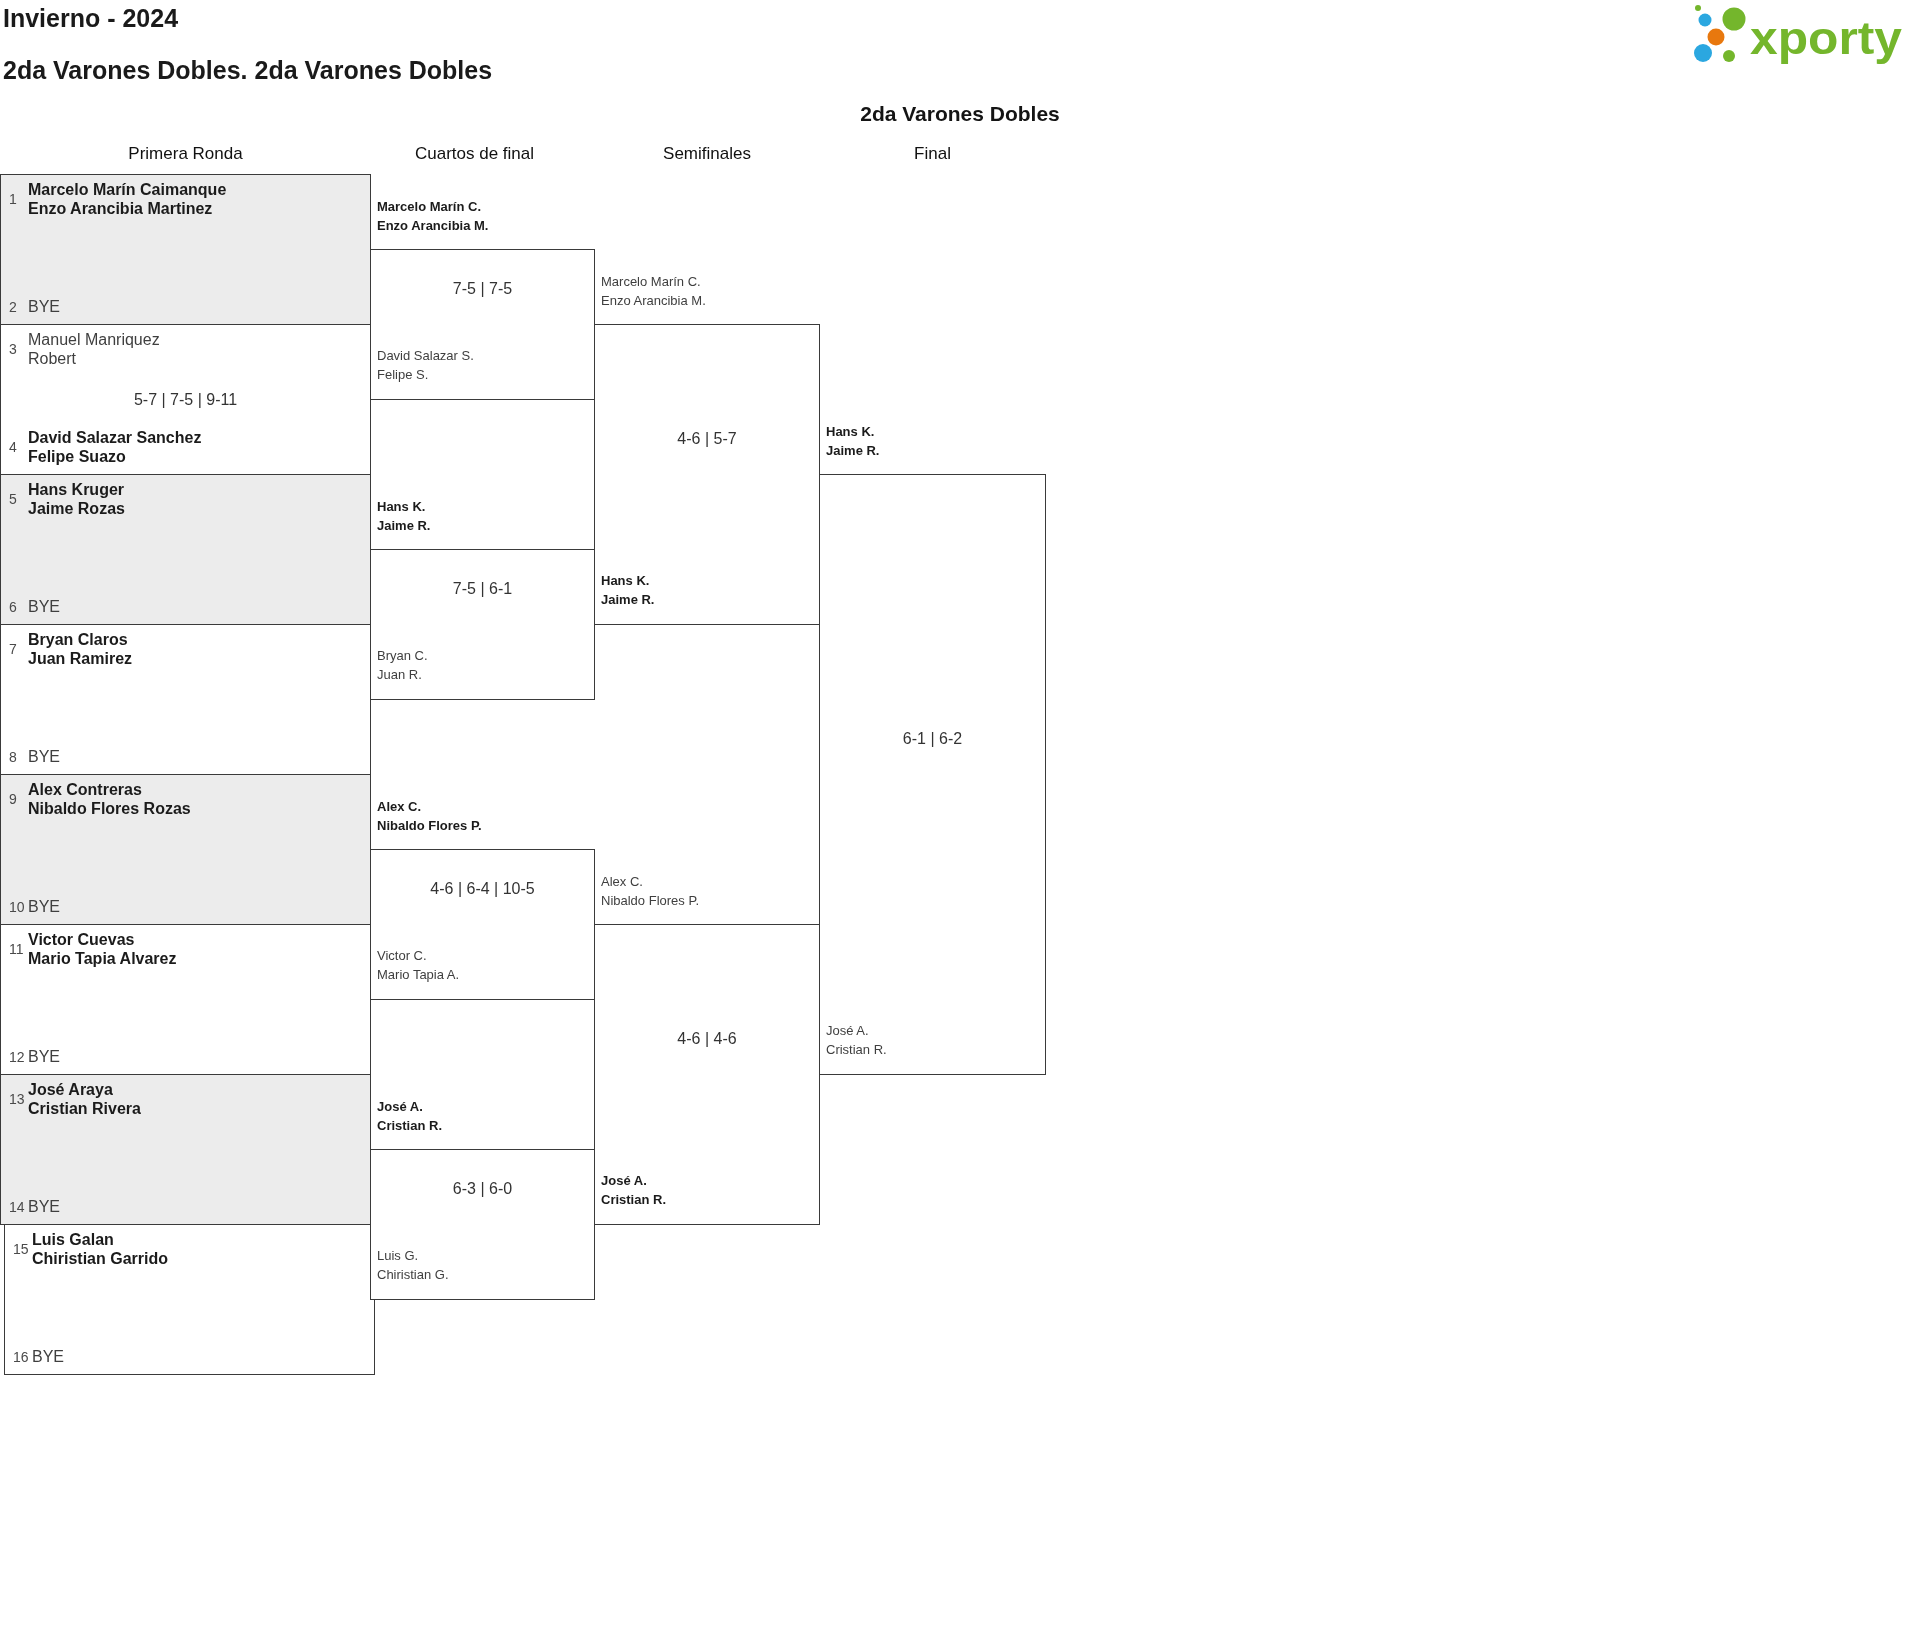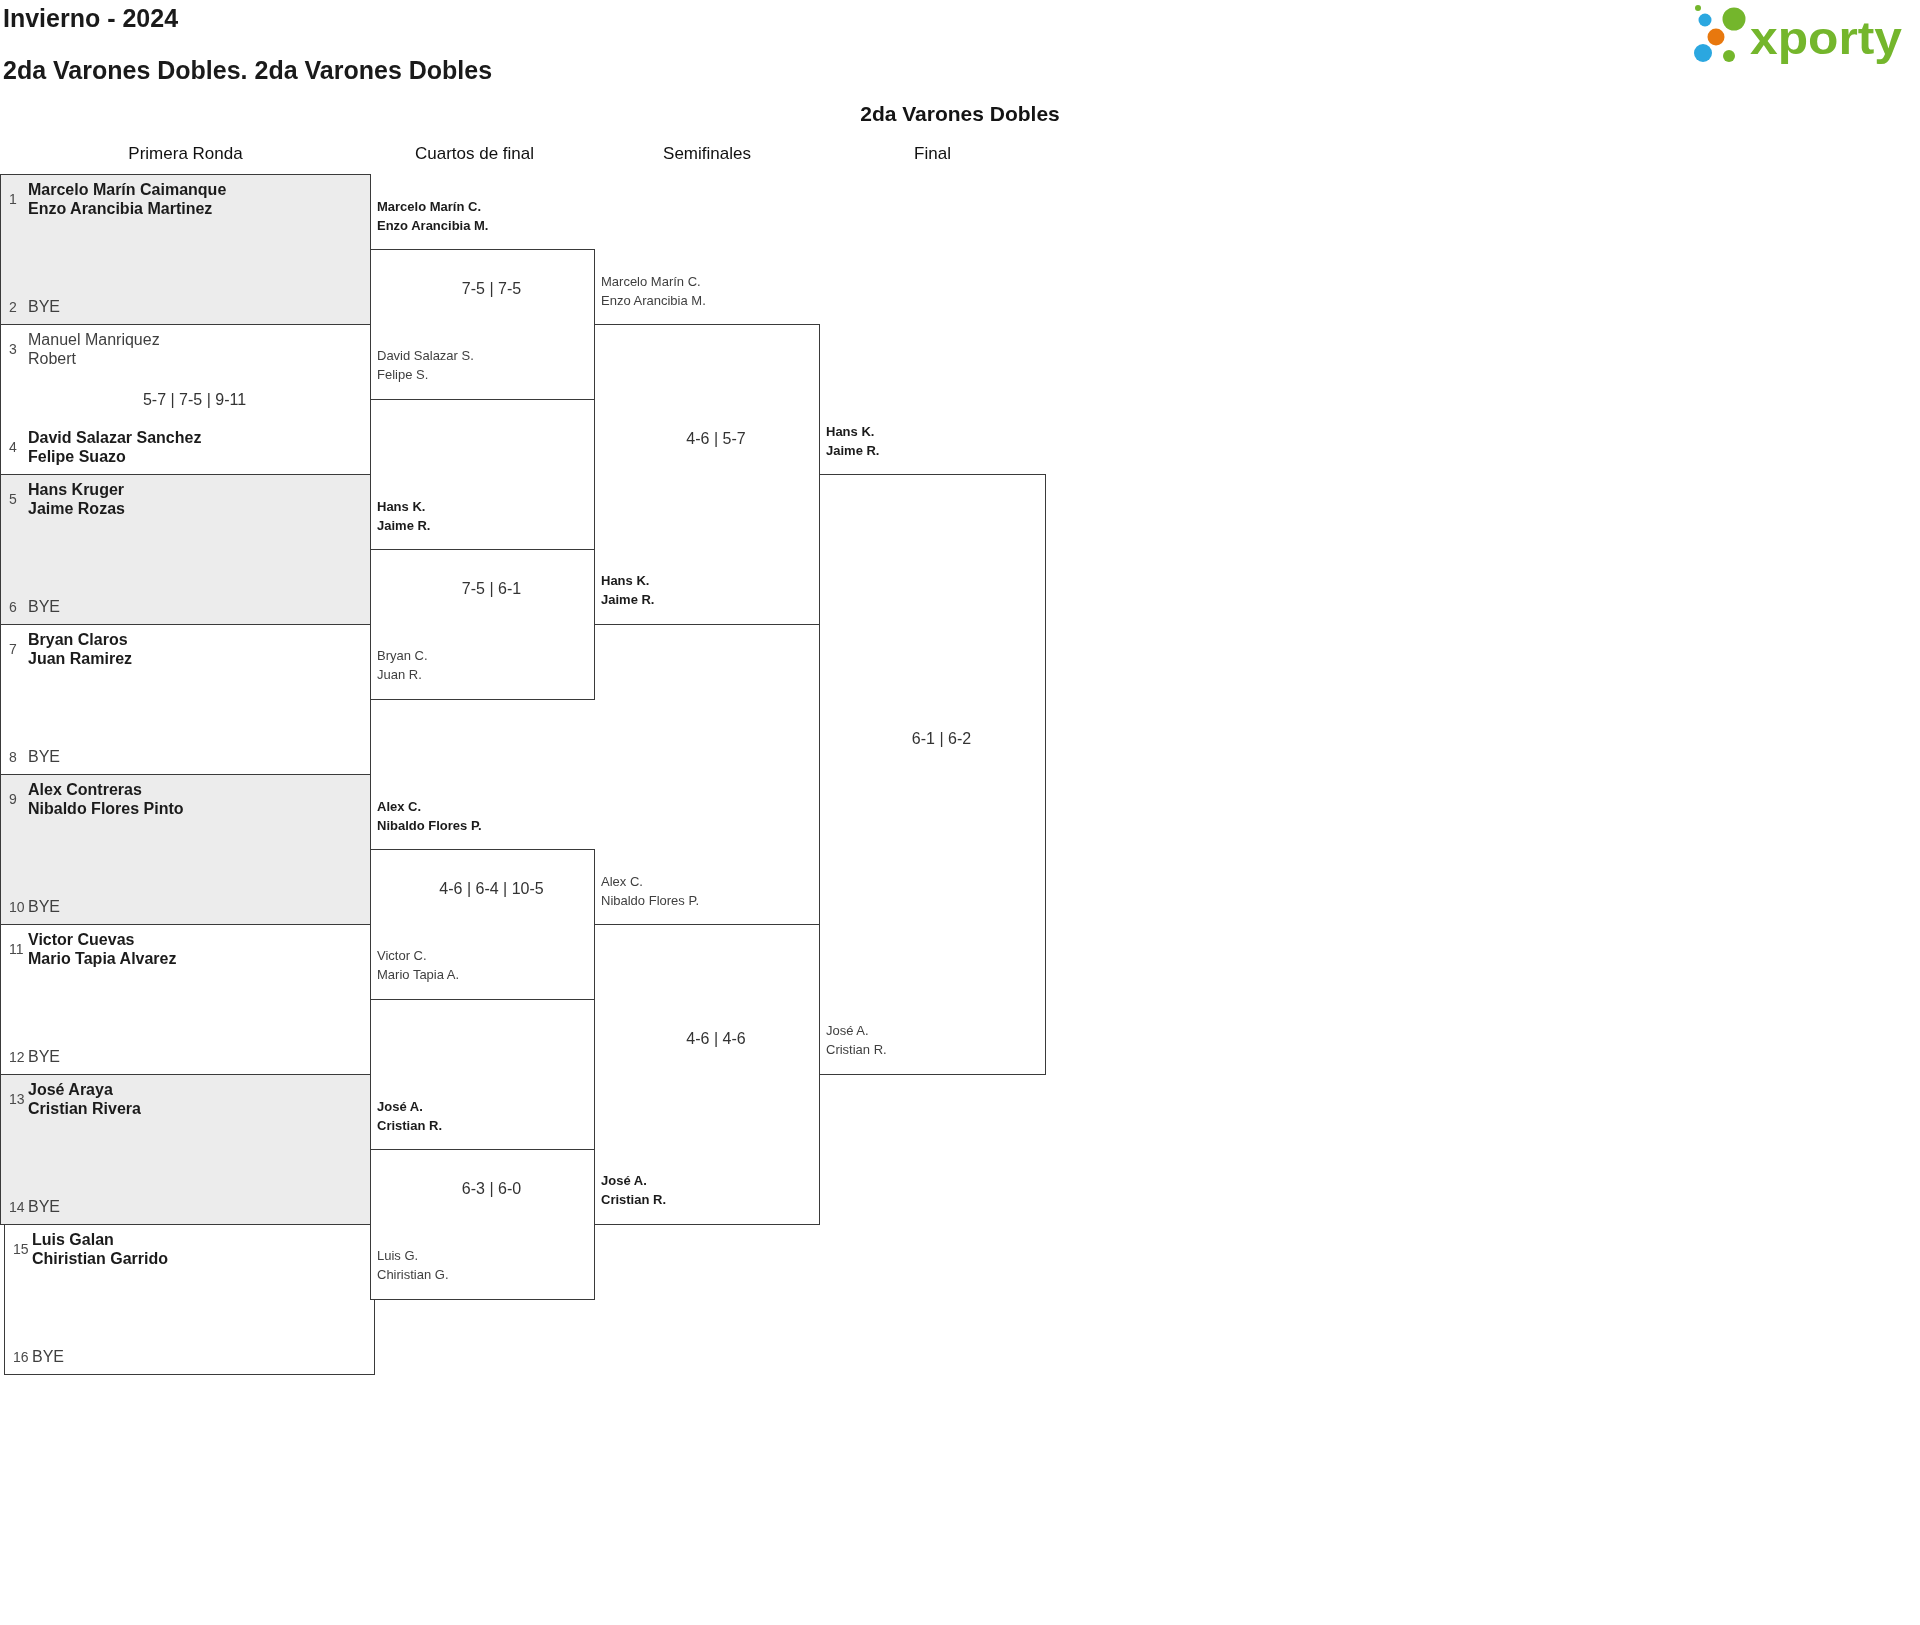--- a/index.html
+++ b/index.html
@@ -28,21 +28,21 @@
   
   .r1slot{position:absolute;left:0;width:100%;display:flex;align-items:center;}
   .r1slot.top{top:5px;}
   .r1slot.bot{bottom:8px;}
   .seed{flex:none;width:19px;margin-left:8px;font-size:14px;color:#4a4a4a;}
   .names{font-size:16px;line-height:19px;color:#3f3f3f;}
   .names.w{font-weight:bold;color:#1b1b1b;}
 
   
   .score{position:absolute;left:0;width:100%;text-align:center;font-size:16px;color:#333;
-         top:calc(50% - 10px);line-height:19px;padding-left:9px;}
+         top:calc(50% - 10px);line-height:19px;}
   .score.mid{top:calc(50% - 46px);}
 
   
   .lbl{position:absolute;left:6px;font-size:13px;line-height:19px;color:#3f3f3f;white-space:nowrap;}
   .lbl.w{font-weight:bold;color:#1b1b1b;}
   .lbl.t{bottom:calc(100% + 15px);}
   .lbl.b{bottom:15px;}
 </style>
 </head>
 <body>
@@ -141,21 +141,21 @@
         <div></div>
       </div>
     </div>
   </div>
 
   <div class="box shade" style="left:0;top:774px;width:371px;height:151px">
     <div class="r1slot top">
       <span class="seed">9</span>
       <div class="names w">
         <div>Alex Contreras</div>
-        <div>Nibaldo Flores Pinto</div>
+        <div>Nibaldo Flores Rozas</div>
       </div>
     </div>
     <div class="score"></div>
     <div class="r1slot bot">
       <span class="seed">10</span>
       <div class="names">
         <div>BYE</div>
         <div></div>
       </div>
     </div>

